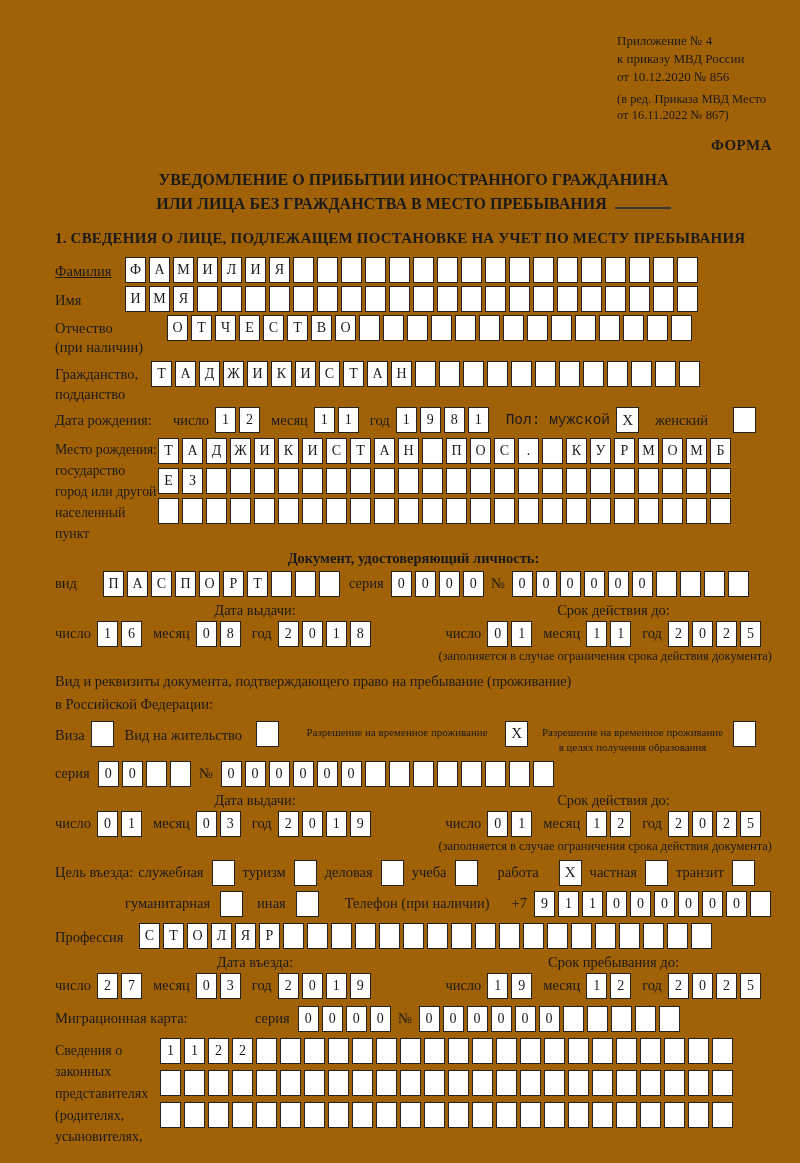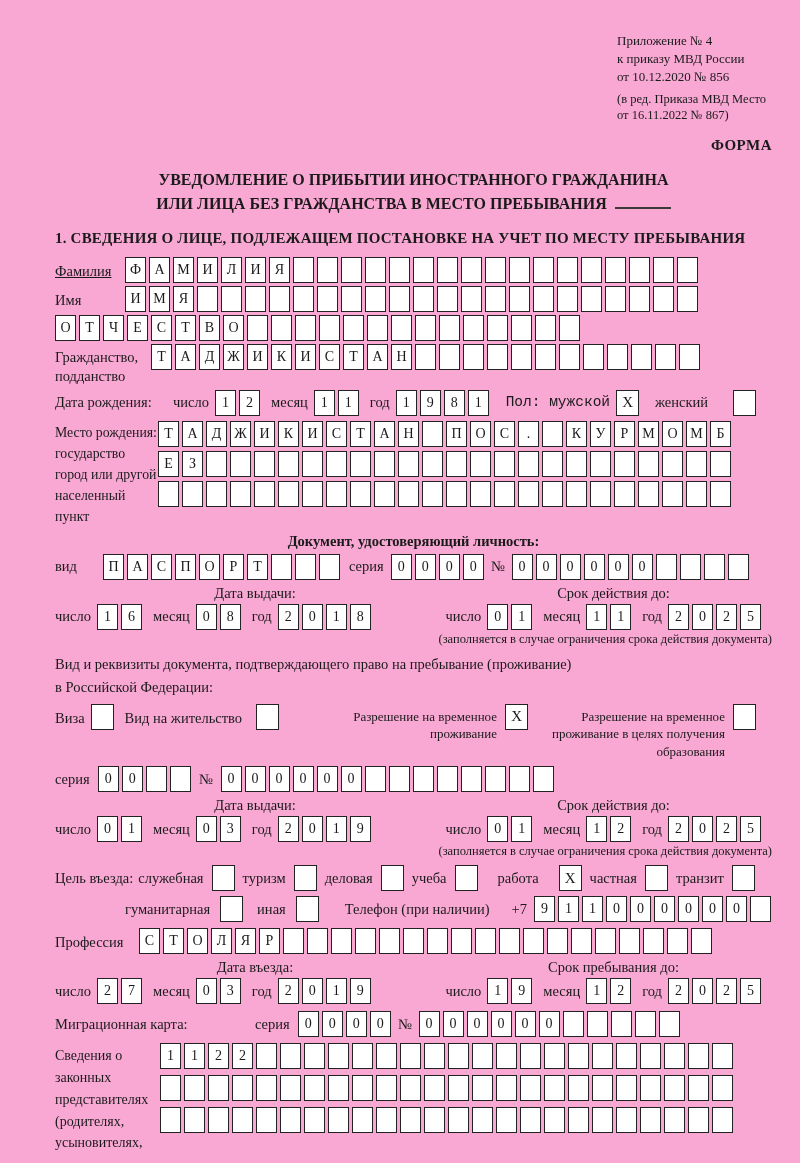--- a/index.html
+++ b/index.html
@@ -1,18 +1,18 @@
 <!DOCTYPE html>
 <html><head>
 <meta charset="utf-8">
 <style>
   * { box-sizing: border-box; }
   html, body { margin: 0; padding: 0; background: #ffffff; }
   .page {
-    width: 800px; height: 1163px; background: #f9a8d4;
+    width: 800px; height: 1163px; background: #a16207;
     font-family: "Liberation Serif", "DejaVu Serif", serif;
     color: #1a1a1a; overflow: hidden;
   }
   .content { padding: 32px 28px 0 55px; }
 
   .annex { margin-left: 562px; font-size: 13px; line-height: 1.38; }
   .annex .amend { font-size: 12.5px; margin-top: 5px; line-height: 1.32; }
   .forma { text-align: right; font-weight: bold; font-size: 15px; margin-top: 13px; letter-spacing: .5px; }
 
   .title { text-align: center; font-weight: bold; font-size: 16px; margin-top: 14px; line-height: 1.5; }
@@ -41,21 +41,21 @@
   .dates-head .left { width: 400px; text-align: center; }
   .dates-head .right { flex: 1; text-align: center; }
   .dates-row { display: flex; margin-top: 2px; align-items: center; }
   .dates-row .left { width: 400px; display: flex; align-items: center; }
   .dates-row .right { display: flex; align-items: center; }
   .small-note { font-size: 12.5px; text-align: right; margin-top: 2px; }
 
   .doc-heading { text-align: center; font-weight: bold; font-size: 14.5px; margin-top: 5px; }
   .intro { font-size: 14.5px; margin-top: 7px; line-height: 1.45; }
 
-  .opt-multi { font-size: 13px; text-align: right; line-height: 1.35; padding-top: 4px; }
+  .opt-multi { font-size: 11px; text-align: center; line-height: 1.35; padding-top: 4px; }
 </style>
 </head>
 <body>
 
 <div class="page">
   <div class="content">
 
     <div class="annex">
       <div>Приложение № 4</div>
       <div>к приказу МВД России</div>
@@ -130,20 +130,24 @@
           <span class="cell"></span>
           <span class="cell"></span>
           <span class="cell"></span>
           <span class="cell"></span>
           <span class="cell"></span>
           <span class="cell"></span>
         </span>
     </div>
 
     <div class="row">
+      <span style="width:112px;flex:0 0 auto;">
+        <span class="lbl2" style="display:block;padding-top:4px;">Отчество</span>
+        <span class="lbl2" style="display:block;">(при наличии)</span>
+      </span>
       <span class="grid">
           <span class="cell">О</span>
           <span class="cell">Т</span>
           <span class="cell">Ч</span>
           <span class="cell">Е</span>
           <span class="cell">С</span>
           <span class="cell">Т</span>
           <span class="cell">В</span>
           <span class="cell">О</span>
           <span class="cell"></span>

